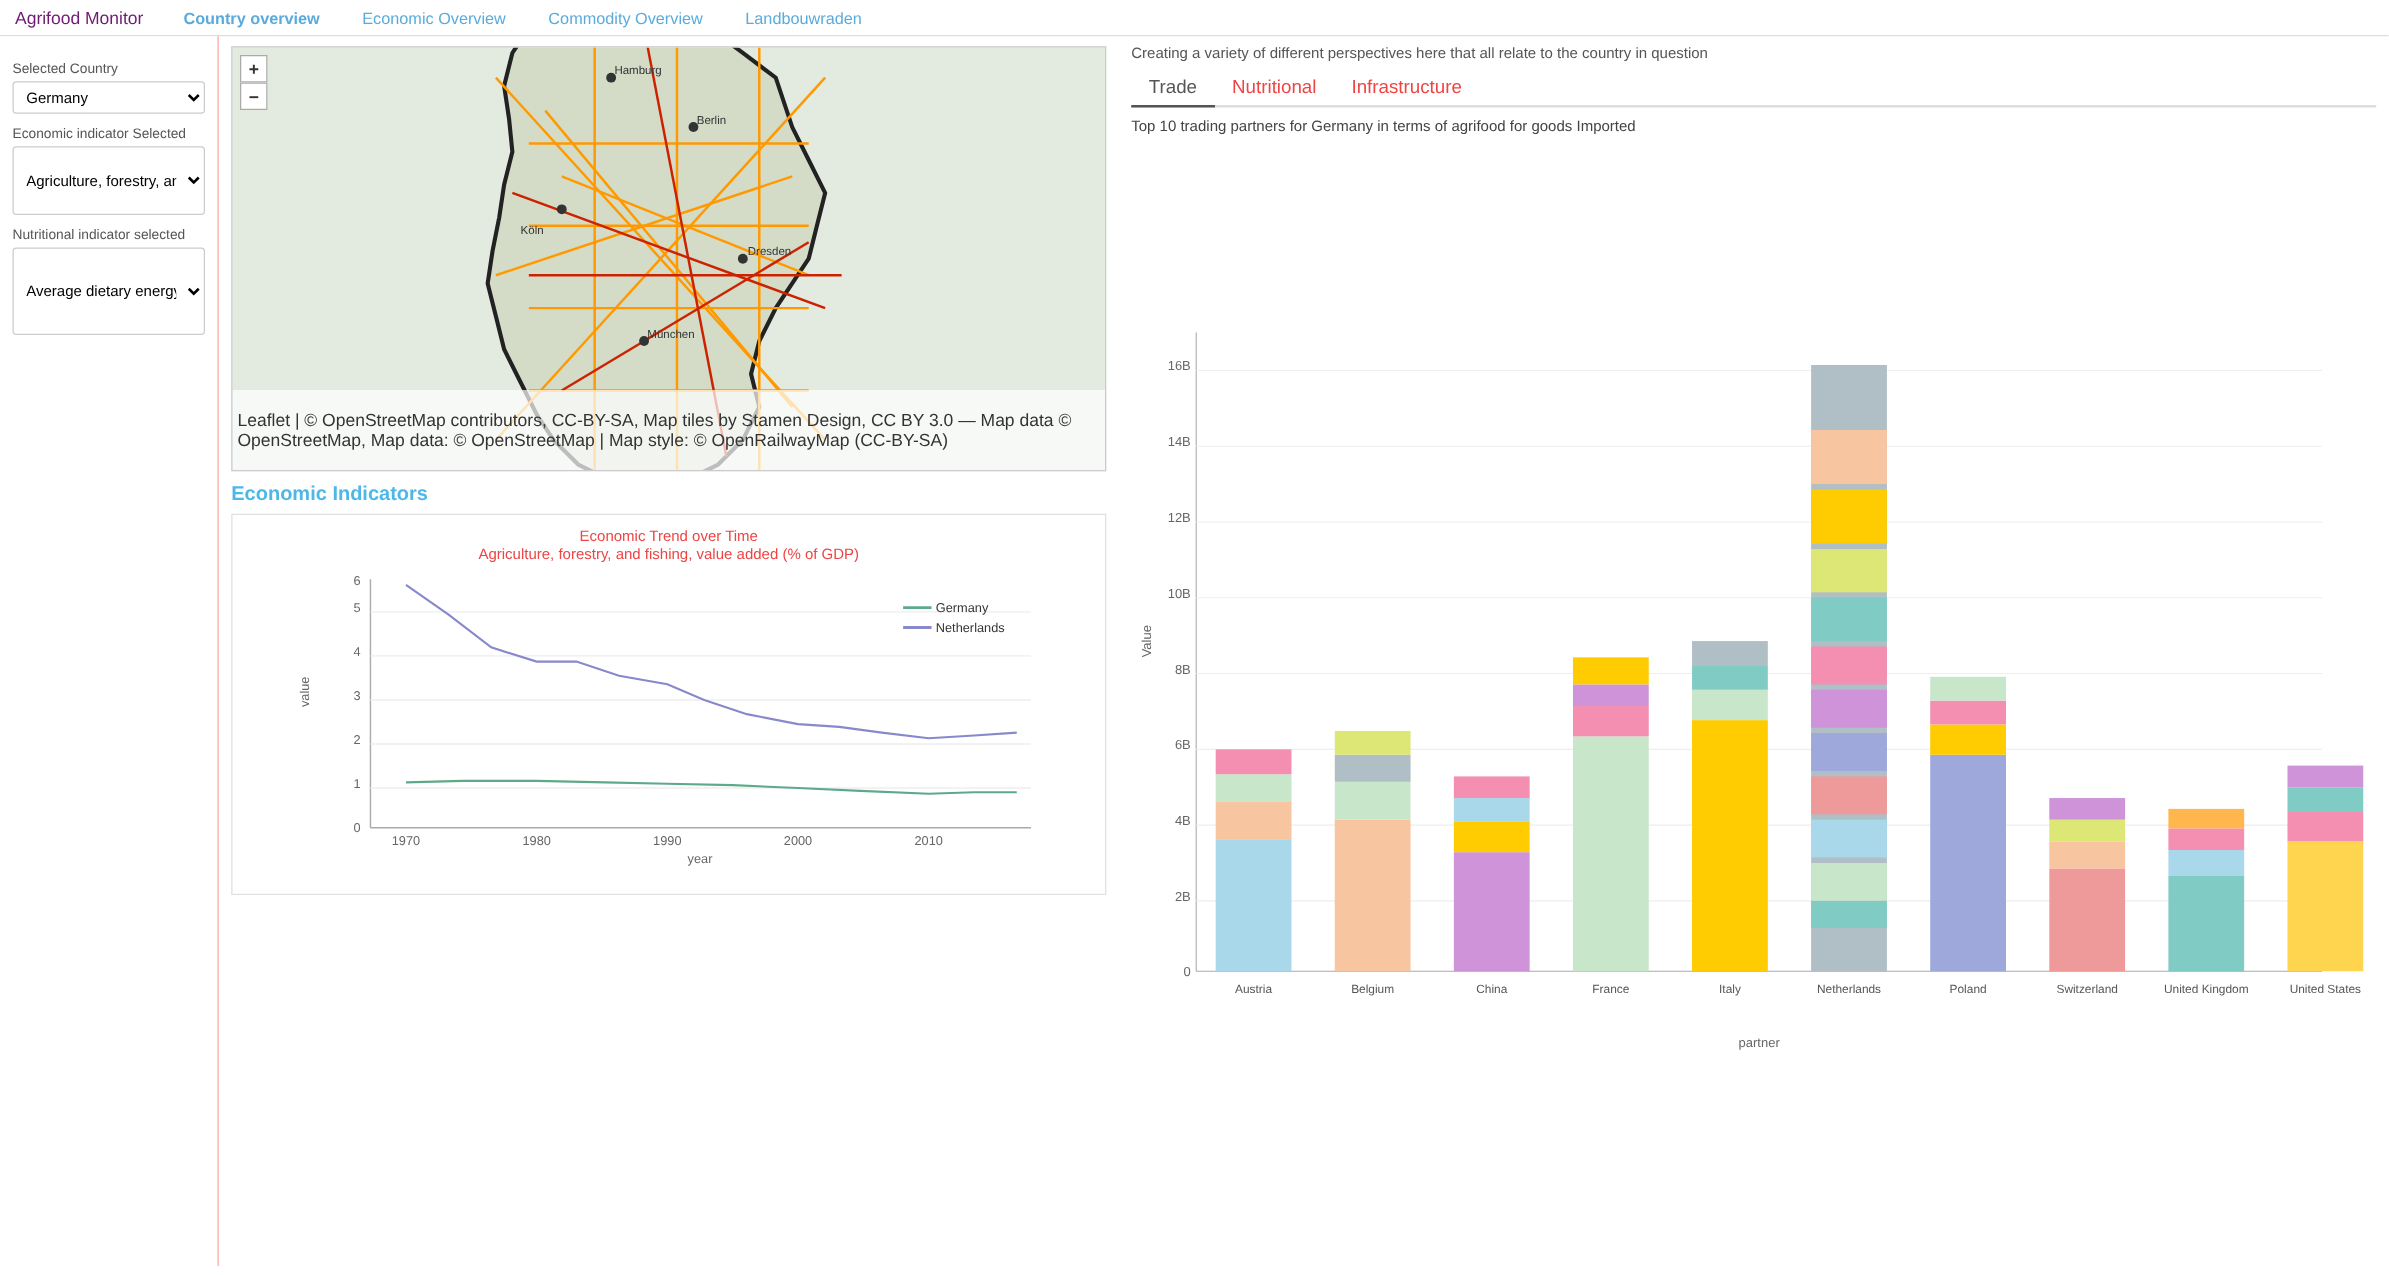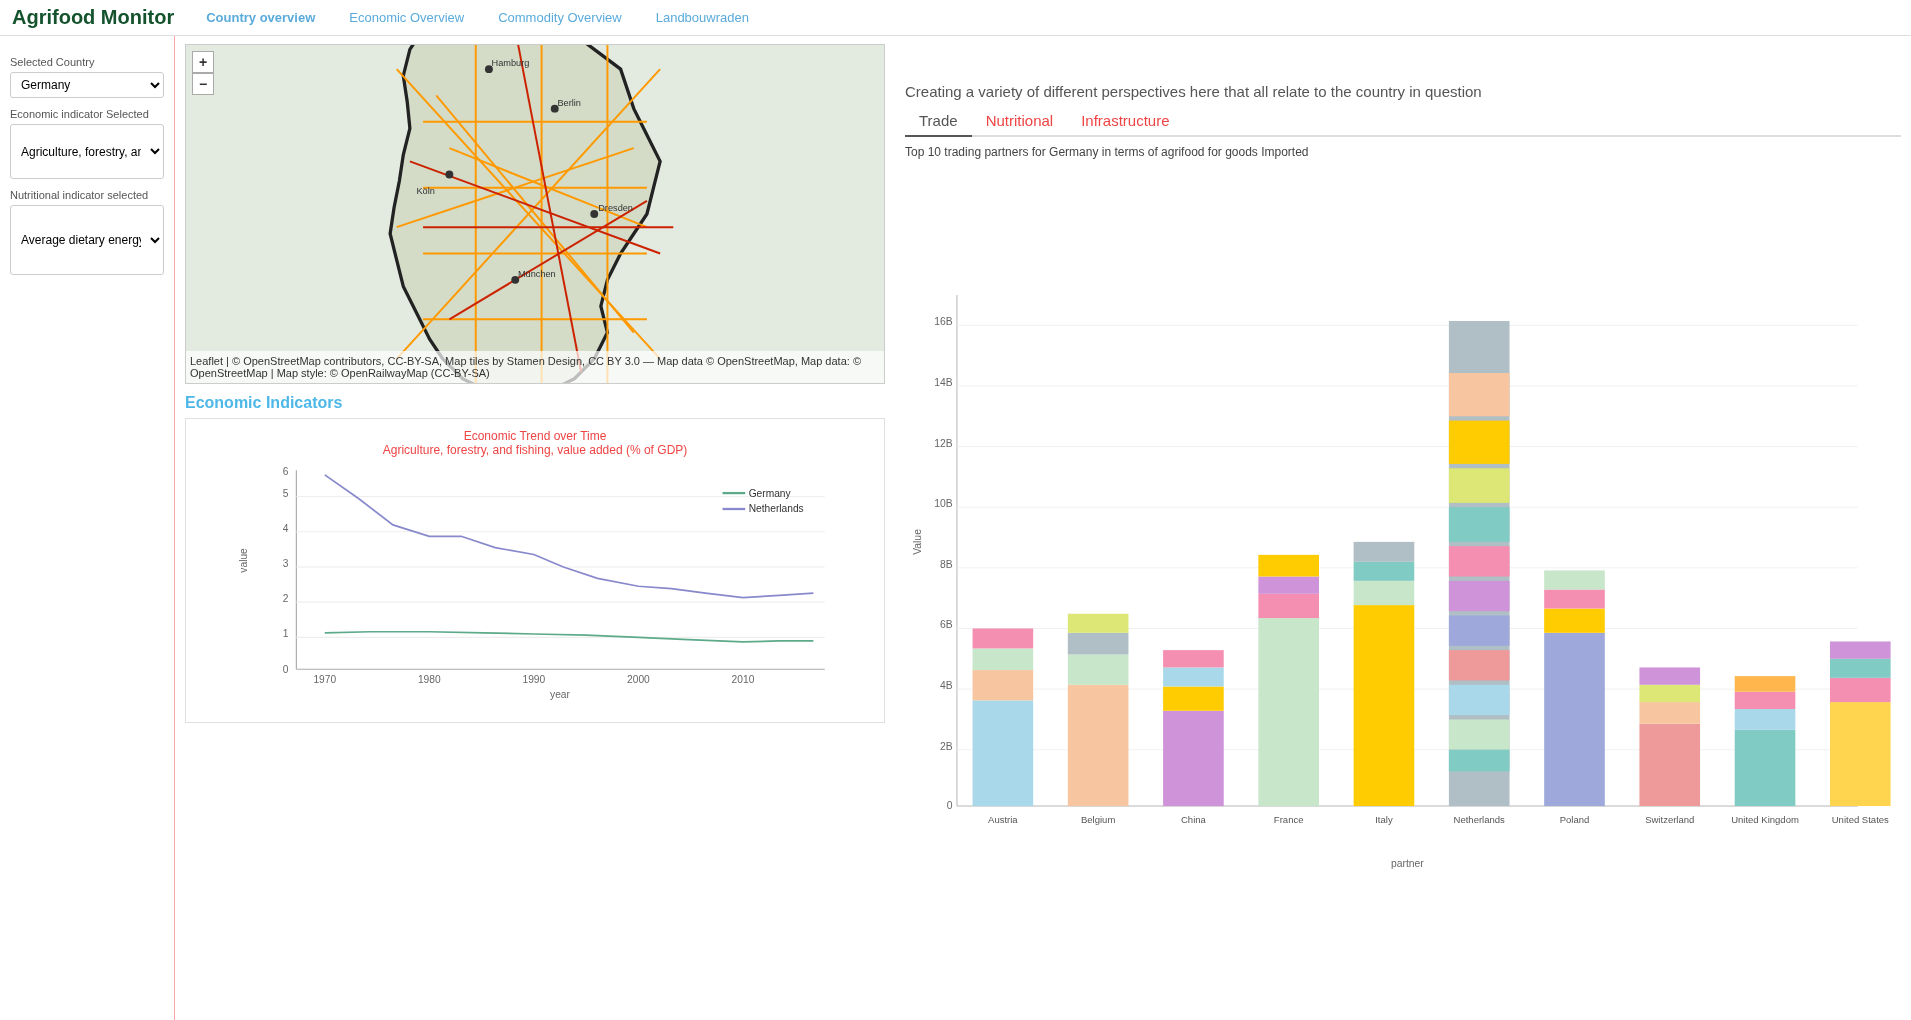--- a/index.html
+++ b/index.html
@@ -7,23 +7,23 @@
 
     
     #header {
       display: flex;
       align-items: center;
       padding: 6px 12px;
       border-bottom: 1px solid #ddd;
       gap: 24px;
     }
     #header .app-title {
-      color: #14532d;
-      font-size: 20px;
-      font-weight: bold;
+      color: #701a75;
+      font-size: 14px;
+      font-weight: normal;
       margin-right: 8px;
     }
     #header nav { display: flex; gap: 34px; }
     #header nav a {
       color: #5aabdb;
       text-decoration: none;
       font-size: 13px;
       cursor: pointer;
     }
     #header nav a.active { font-weight: bold; }
@@ -113,24 +113,24 @@
 
     
     .map-svg { width: 100%; height: 100%; }
 
     
     .map-attribution {
       position: absolute;
       bottom: 0;
       left: 0;
       right: 0;
-      font-size: 11px;
+      font-size: 14px;
       color: #333;
       background: rgba(255,255,255,0.7);
-      padding: 4px 4px;
+      padding: 16px 4px;
     }
 
     
     .economic-section { margin-top: 10px; }
 
     .chart-container {
       border: 1px solid #e0e0e0;
       padding: 10px;
       background: #fff;
     }
@@ -140,24 +140,23 @@
       font-size: 12px;
       color: #ef4444;
       margin-bottom: 2px;
     }
 
     
     .line-chart { width: 100%; height: 250px; }
 
     
     .right-description {
-      font-size: 15px;
+      font-size: 12px;
       color: #555;
       margin-bottom: 6px;
-      margin-top: 41px;
     }
 
     .tabs-row {
       display: flex;
       gap: 0;
       border-bottom: 2px solid #ddd;
       margin-bottom: 8px;
     }
     .tab-item {
       padding: 6px 14px;

